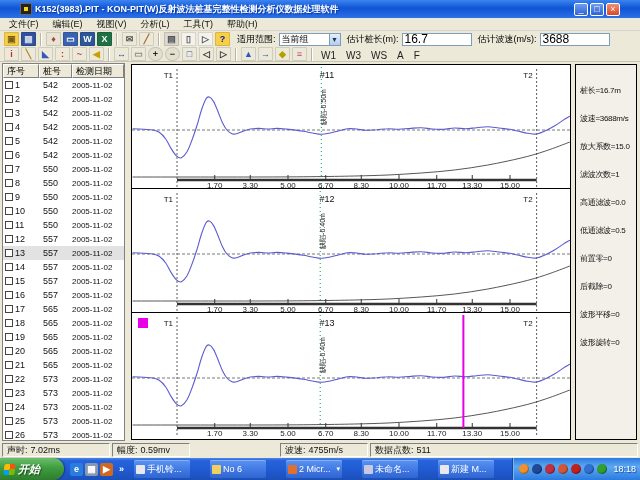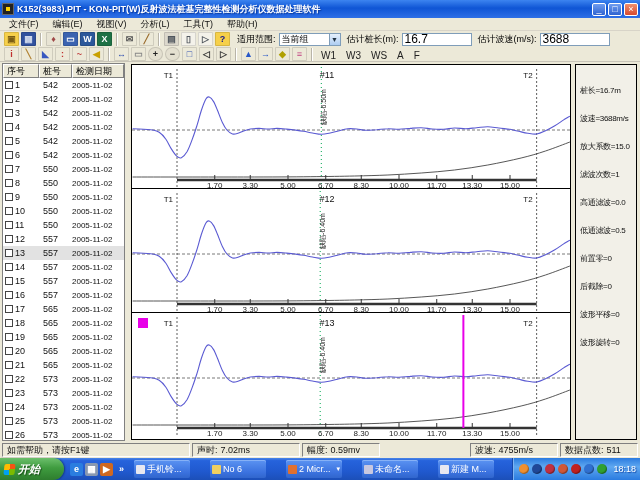--- a/index.html
+++ b/index.html
@@ -3,21 +3,21 @@
 <meta charset="utf-8">
 <style>
   * { box-sizing: border-box; margin: 0; padding: 0; }
   html,body { width:640px; height:480px; }
   body { font-family: "Liberation Sans", sans-serif; }
   #screen { position:relative; width:640px; height:480px; background:#ece9d8; overflow:hidden; font-size:9px; }
 
   
   #titlebar { position:absolute; left:0; top:0; width:640px; height:18px;
     background:linear-gradient(180deg,#3c84f0 0%,#0f55d5 45%,#2e6fe6 100%);
-    display:flex; align-items:center; padding:0 2px; color:#fff; }
+    display:flex; align-items:center; padding:0 20px; color:#fff; }
   #app-icon { width:12px; height:12px; background:#222; border:1px solid #666; margin-right:3px; position:relative; flex:0 0 auto;}
   #app-icon::after { content:""; position:absolute; left:3px; top:3px; width:4px; height:4px; background:#ffd200; }
   #title-text { flex:1; font-size:9px; font-weight:bold; white-space:nowrap; overflow:hidden; text-shadow:1px 1px 1px #0a3aa0; }
   .tb-btn { width:14px; height:13px; margin-left:2px; font-size:9px; line-height:11px; text-align:center;
     border:1px solid #fff; border-radius:2px; color:#fff; flex:0 0 auto;
     background:linear-gradient(180deg,#6f9df0,#2f63d0); }
   .tb-btn.close { background:linear-gradient(180deg,#f0906e,#d6492f); }
 
   
   #menubar { position:absolute; left:0; top:18px; width:640px; height:13px; background:#ece9d8;
@@ -506,21 +506,20 @@
         <div class="param-line">高通滤波=0.0</div>
         <div class="param-line">低通滤波=0.5</div>
         <div class="param-line">前置零=0</div>
         <div class="param-line">后截除=0</div>
         <div class="param-line">波形平移=0</div>
         <div class="param-line">波形旋转=0</div>
       </div>
   </div>
 
   <div id="statusbar">
-    <div class="seg" style="flex:0 0 188px;">如需帮助，请按F1键</div>
   <div class="seg" style="flex: 0 0 108px;">
         <span class="lab">声时:</span>
         <span>7.02ms</span>
       </div>
       <div class="seg" style="flex: 0 0 78px;">
         <span class="lab">幅度:</span>
         <span>0.59mv</span>
       </div>
       <div class="seg" style="flex: 0 0 86px; margin-top: 41px;">
         <span class="lab">深度:</span>

